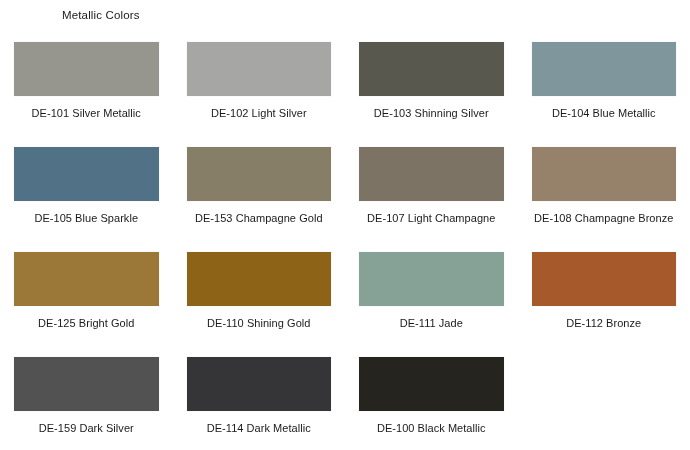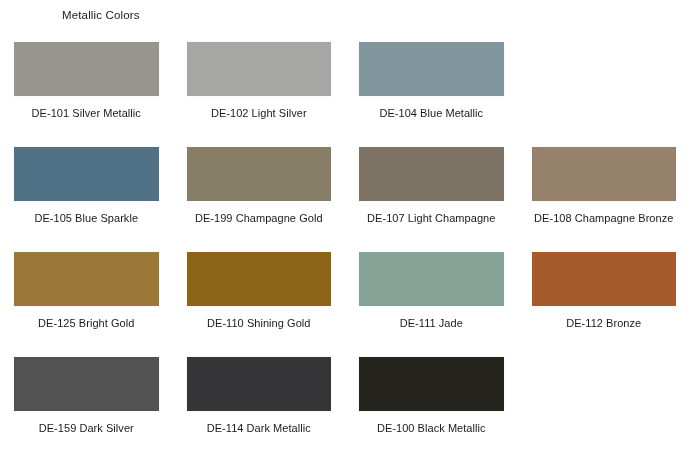--- a/index.html
+++ b/index.html
@@ -86,32 +86,36 @@
       <div class="swatch-row">
         <div class="swatch-cell">
           <div class="swatch-chip" style="background-color: rgb(150, 150, 143);"></div>
           <div class="swatch-label">DE-101 Silver Metallic</div>
         </div>
         <div class="swatch-cell">
           <div class="swatch-chip" style="background-color: rgb(166, 166, 164);"></div>
           <div class="swatch-label">DE-102 Light Silver</div>
         </div>
         <div class="swatch-cell">
+          <div class="swatch-chip" style="background-color: rgb(88, 88, 79);"></div>
+          <div class="swatch-label">DE-103 Shinning Silver</div>
+        </div>
+        <div class="swatch-cell">
           <div class="swatch-chip" style="background-color: rgb(127, 150, 156);"></div>
           <div class="swatch-label">DE-104 Blue Metallic</div>
         </div>
       </div>
       <div class="swatch-row">
         <div class="swatch-cell">
           <div class="swatch-chip" style="background-color: rgb(81, 113, 134);"></div>
           <div class="swatch-label">DE-105 Blue Sparkle</div>
         </div>
         <div class="swatch-cell">
           <div class="swatch-chip" style="background-color: rgb(135, 126, 104);"></div>
-          <div class="swatch-label">DE-199 Champagne Gold</div>
+          <div class="swatch-label">DE-153 Champagne Gold</div>
         </div>
         <div class="swatch-cell">
           <div class="swatch-chip" style="background-color: rgb(125, 115, 101);"></div>
           <div class="swatch-label">DE-107 Light Champagne</div>
         </div>
         <div class="swatch-cell">
           <div class="swatch-chip" style="background-color: rgb(150, 129, 106);"></div>
           <div class="swatch-label">DE-108 Champagne Bronze</div>
         </div>
       </div>

